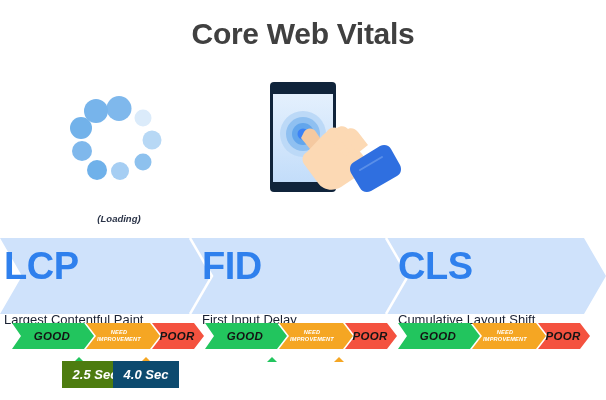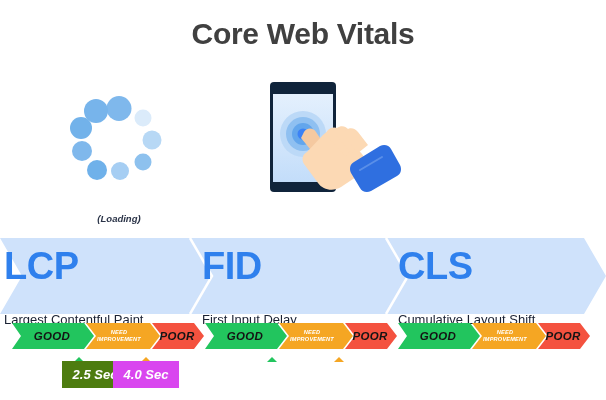--- a/index.html
+++ b/index.html
@@ -168,21 +168,21 @@
     top: 4px;
     height: 27px;
     display: flex;
     align-items: center;
     justify-content: center;
     font-size: 13px;
     font-weight: bold;
     color: #ffffff;
   }
   .chip.low  { left: 50px;  width: 66px; background: #4d7c0f; }
-  .chip.high { left: 101px; width: 66px; background: #d946ef; }
+  .chip.high { left: 101px; width: 66px; background: #0c4a6e; }
   .chip-tail {
     position: absolute;
     top: 0;
     width: 0; height: 0;
     border-left: 5px solid transparent;
     border-right: 5px solid transparent;
   }
   .chip-tail.low  { left: 62px;  border-bottom: 5px solid #22c55e; }
   .chip-tail.high { left: 129px; border-bottom: 5px solid #f5a623; }
 </style>

